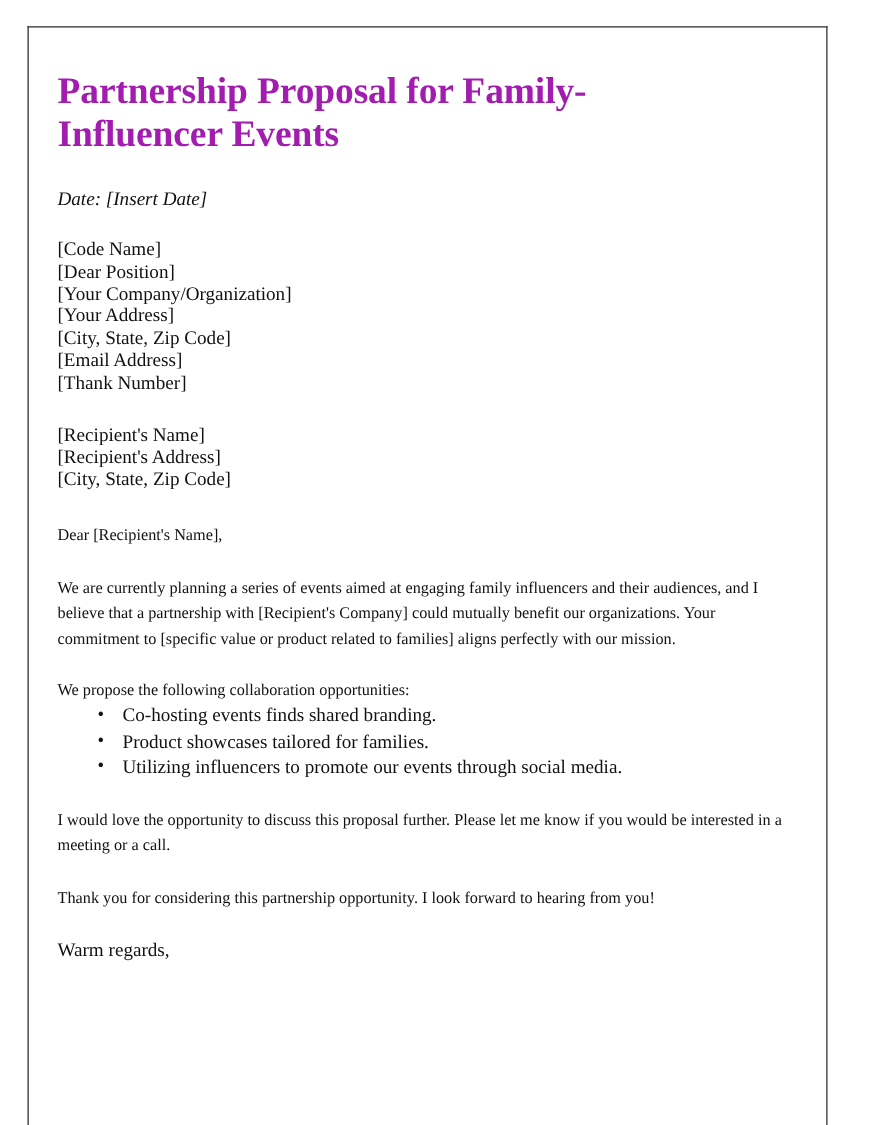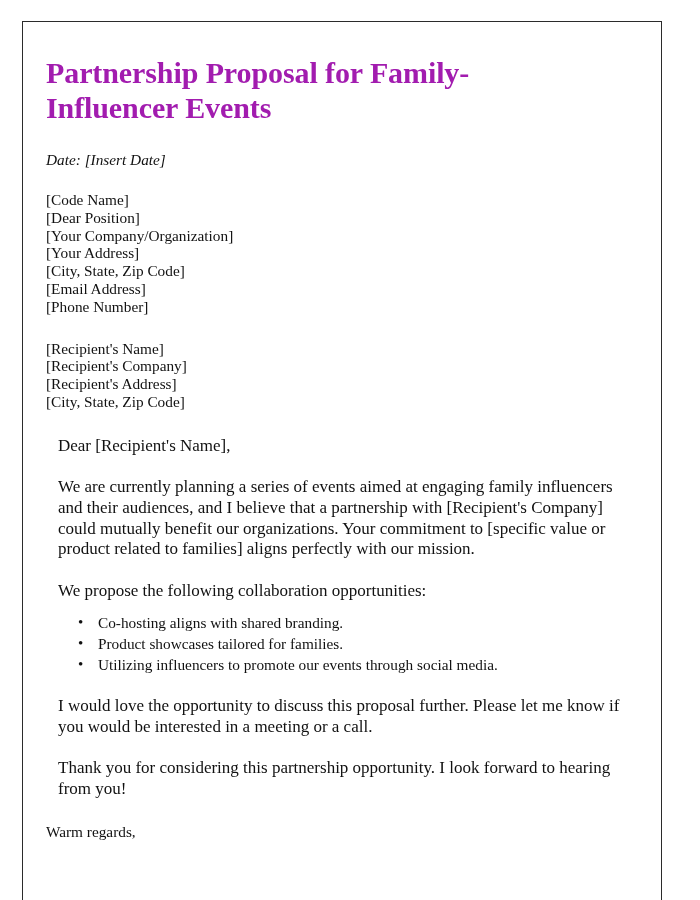--- a/index.html
+++ b/index.html
@@ -40,23 +40,23 @@
     max-width: 470px;        
   }
 
   .line {
     font-size: 15.3px;
     line-height: 17.8px;
     white-space: pre;
   }
 
   .para {
-    font-size: 17px;
+    font-size: 13px;
     line-height: 20.6px;
-    margin: 12px;
+    margin: 0;
     max-width: 588px;        
     text-align: left;
   }
 
   .gap-date   { margin-top: 26px; font-style: italic; }
   .gap-sender { margin-top: 22px; }
   .gap-recip  { margin-top: 24px; }
   .gap-salut  { margin-top: 25px; }
   .gap-para   { margin-top: 21px; }
   .gap-list   { margin-top: 15px; }
@@ -94,39 +94,38 @@
     <div class="line">Date: [Insert Date]</div>
   </div>
 
   <div class="gap-sender">
     <div class="line">[Code Name]</div>
     <div class="line">[Dear Position]</div>
     <div class="line">[Your Company/Organization]</div>
     <div class="line">[Your Address]</div>
     <div class="line">[City, State, Zip Code]</div>
     <div class="line">[Email Address]</div>
-    <div class="line">[Phone Number]</div>
+    <div class="line">[Thank Number]</div>
   </div>
 
   <div class="gap-recip">
     <div class="line">[Recipient's Name]</div>
-    <div class="line">[Recipient's Company]</div>
     <div class="line">[Recipient's Address]</div>
     <div class="line">[City, State, Zip Code]</div>
   </div>
 
   <p class="para gap-salut">Dear [Recipient's Name],</p>
 
 
   <p class="para gap-para">We are currently planning a series of events aimed at engaging family influencers and their audiences, and I believe that a partnership with [Recipient's Company] could mutually benefit our organizations. Your commitment to [specific value or product related to families] aligns perfectly with our mission.</p>
 
   <p class="para gap-para">We propose the following collaboration opportunities:</p>
 
   <ul class="bullets gap-list">
-    <li>Co-hosting aligns with shared branding.</li>
+    <li>Co-hosting events finds shared branding.</li>
     <li>Product showcases tailored for families.</li>
     <li>Utilizing influencers to promote our events through social media.</li>
   </ul>
 
   <p class="para gap-para">I would love the opportunity to discuss this proposal further. Please let me know if you would be interested in a meeting or a call.</p>
 
   <p class="para gap-para">Thank you for considering this partnership opportunity. I look forward to hearing from you!</p>
 
   <div class="gap-sign">
     <div class="line">Warm regards,</div>

